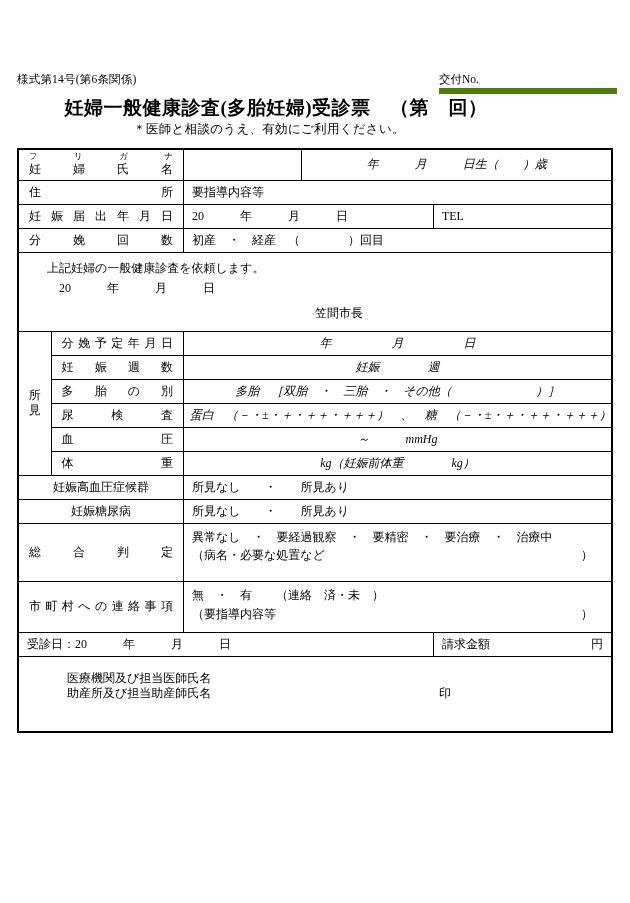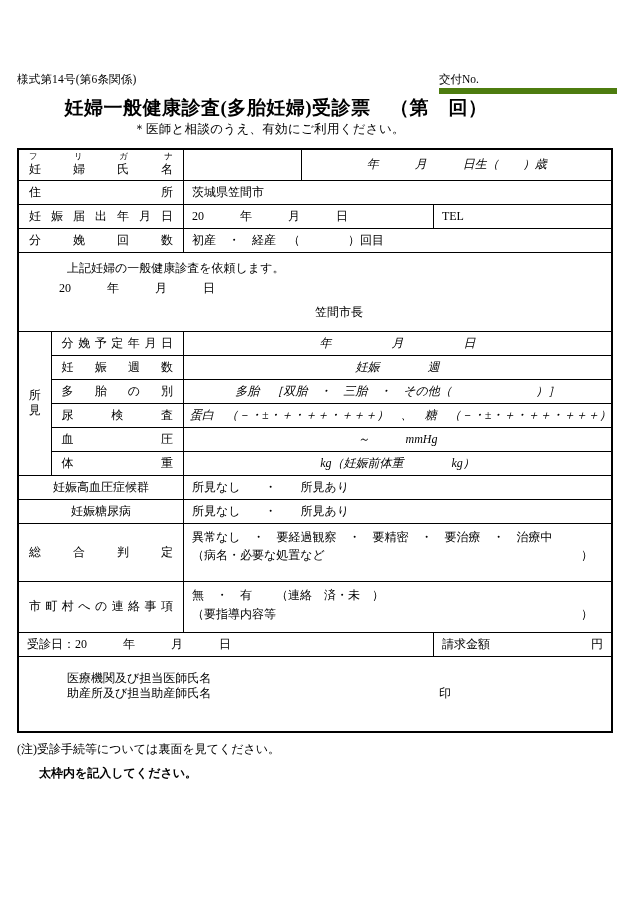--- a/index.html
+++ b/index.html
@@ -144,23 +144,23 @@
     line-height: 1.5;
     padding: 0 2px;
   }
   .vlabel span { display: block; }
 
   
   .request-block {
     padding: 8px 0 10px 0;
     font-size: 12px;
   }
-  .request-line1 { padding-left: 48px; white-space: nowrap; }
+  .request-line1 { padding-left: 28px; white-space: nowrap; }
   .request-line2 { padding-left: 40px; margin-top: 5px; white-space: nowrap; }
-  .request-line3 { text-align: center; margin-top: 10px; padding-left: 48px; white-space: nowrap; font-family: Liberation Mono, monospace; }
+  .request-line3 { text-align: center; margin-top: 10px; padding-left: 48px; white-space: nowrap; }
 
   .two-line { padding: 4px 8px; font-size: 12px; white-space: nowrap; }
   .two-line .ln { display: block; }
   .rel { position: relative; }
   .rparen-right {
     position: absolute;
     right: 10px;
   }
 
   
@@ -233,21 +233,21 @@
     </tr>
 
     <tr>
       <td colspan="2">
         <div class="lbl">
           <span>住</span>
           <span>所</span>
         </div>
       </td>
       <td colspan="4">
-        <div class="val">茨城県笠間市</div>
+        <div class="val">要指導内容等</div>
       </td>
     </tr>
 
     <tr>
       <td colspan="2">
         <div class="lbl">
           <span>妊</span>
           <span>娠</span>
           <span>届</span>
           <span>出</span>
@@ -456,18 +456,14 @@
           <div class="sig-line2">
             <span>助産所及び担当助産師氏名</span>
             <span class="seal">印</span>
           </div>
         </div>
       </td>
     </tr>
   </tbody>
     </table>
 
-  <div class="notes">
-    <div class="note1">(注)受診手続等については裏面を見てください。</div>
-    <div class="note2">太枠内を記入してください。</div>
-  </div>
 
 </div>
 
 </body></html>

